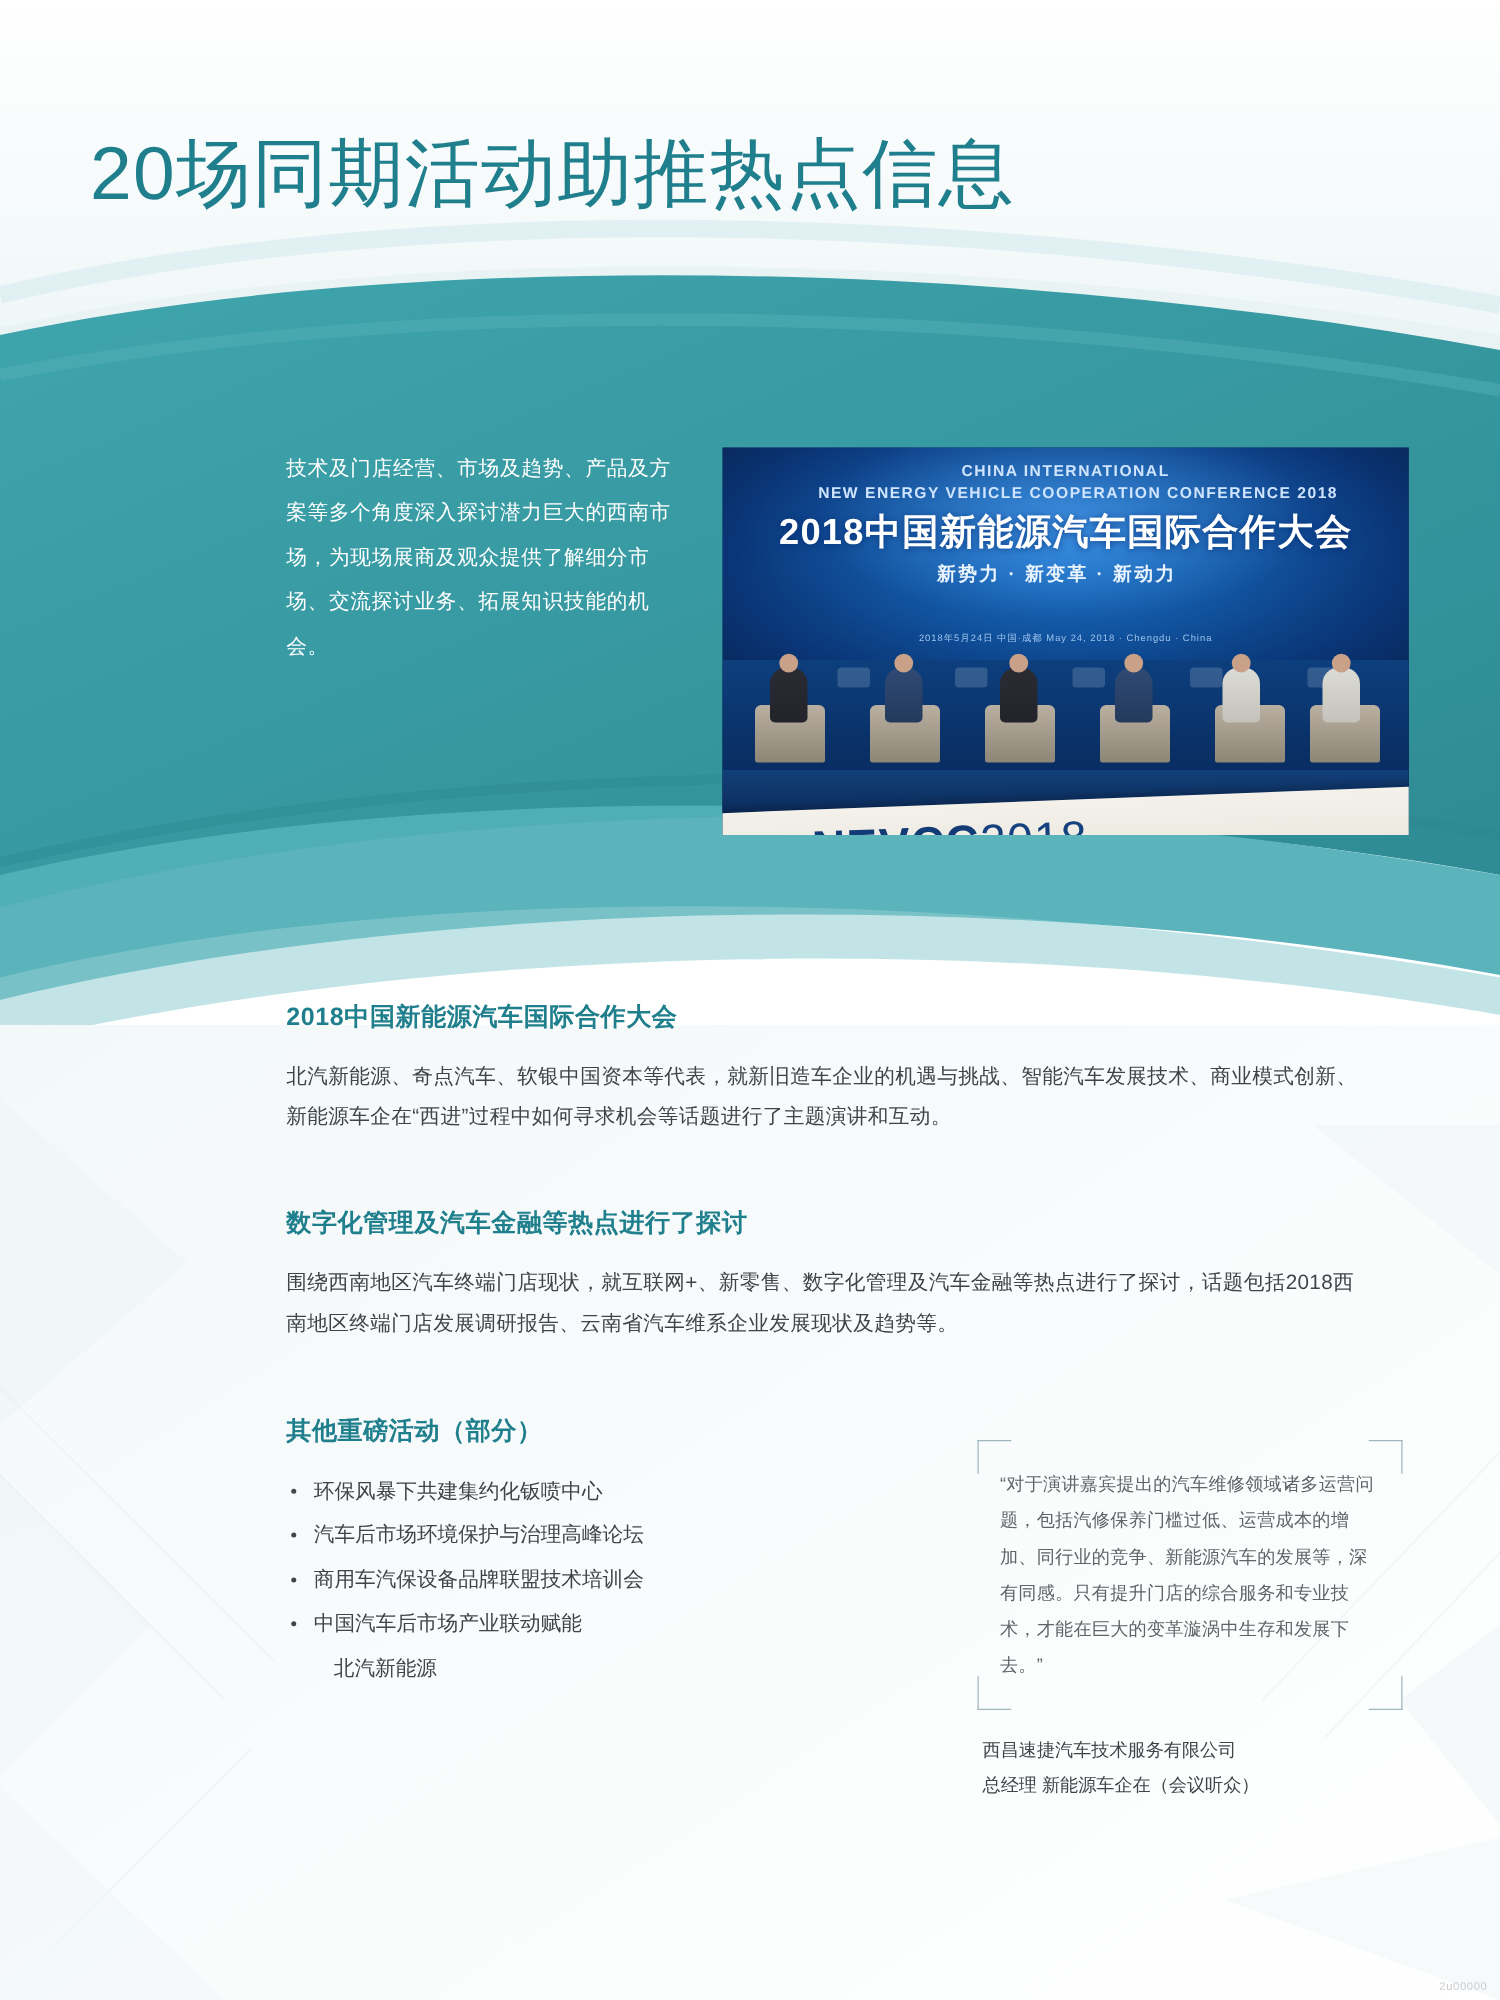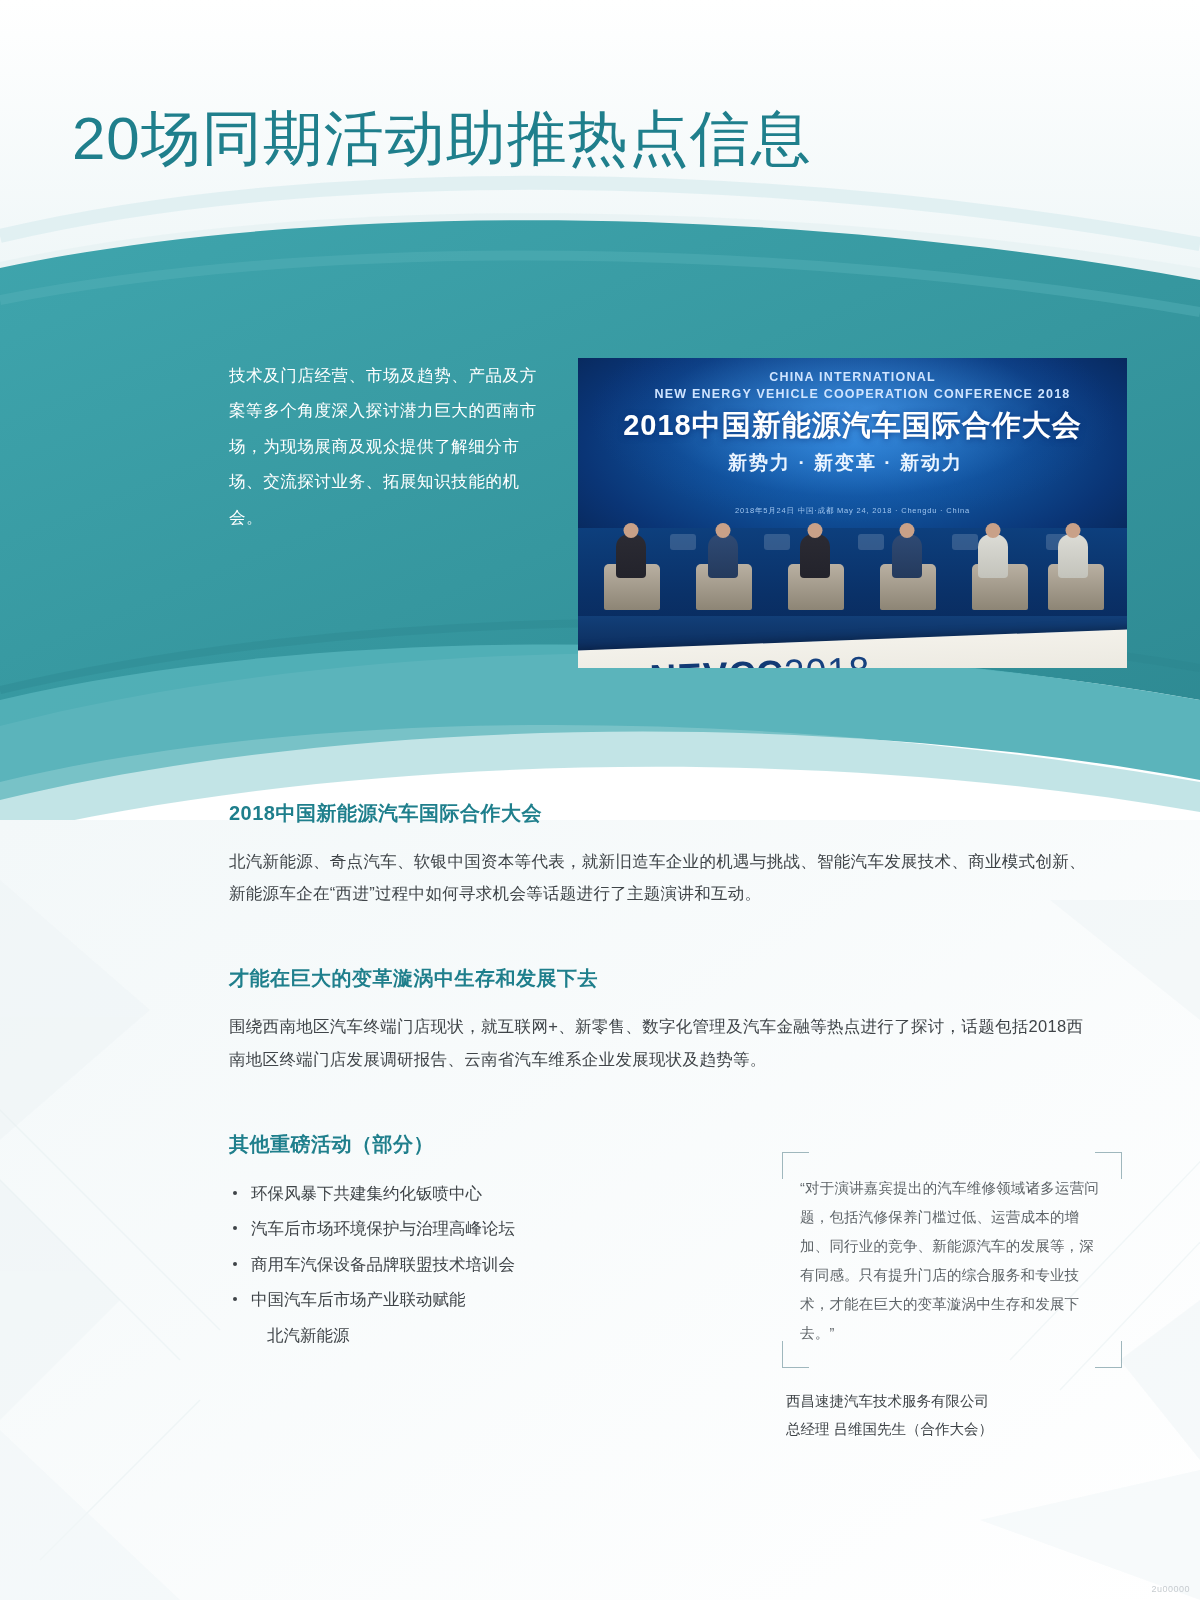--- a/index.html
+++ b/index.html
@@ -107,21 +107,21 @@
     font-size: 29px;
     font-weight: 700;
     letter-spacing: 1px;
     text-shadow: 0 1px 6px rgba(0,40,110,0.7);
   }
   .ph-sub {
     position: absolute;
     top: 92px; left: 0; right: 14px;
     text-align: center;
     color: #eaf4ff;
-    font-size: 19px;
+    font-size: 15px;
     font-weight: 700;
     letter-spacing: 2px;
   }
   .ph-date {
     position: absolute;
     top: 120px; left: 0; right: 0;
     text-align: center;
     color: #9fc5ef;
     font-size: 7.5px;
     letter-spacing: 0.8px;
@@ -424,21 +424,21 @@
     </div>
   </div>
 
   <div class="sections">
 
     <h2 class="sec-head">2018中国新能源汽车国际合作大会</h2>
     <p class="sec-body">北汽新能源、奇点汽车、软银中国资本等代表，就新旧造车企业的机遇与挑战、智能汽车发展技术、商业模式创新、新能源车企在“西进”过程中如何寻求机会等话题进行了主题演讲和互动。</p>
 
     <div class="sec-gap"></div>
 
-    <h2 class="sec-head">才能在巨大的变革漩涡中生存和发展下去</h2>
+    <h2 class="sec-head">数字化管理及汽车金融等热点进行了探讨</h2>
     <p class="sec-body">围绕西南地区汽车终端门店现状，就互联网+、新零售、数字化管理及汽车金融等热点进行了探讨，话题包括2018西南地区终端门店发展调研报告、云南省汽车维系企业发展现状及趋势等。</p>
 
     <div class="sec-gap"></div>
 
     <h2 class="sec-head">其他重磅活动（部分）</h2>
     <ul class="bullets">
       <li>环保风暴下共建集约化钣喷中心</li>
       <li>汽车后市场环境保护与治理高峰论坛</li>
       <li>商用车汽保设备品牌联盟技术培训会</li>
       <li>中国汽车后市场产业联动赋能</li>
@@ -447,19 +447,19 @@
   </div>
 
   <div class="quote-wrap">
     <div class="quote-box">
       <span class="q-edge-tr"></span>
       <span class="q-edge-bl"></span>
       <p class="quote-text">“对于演讲嘉宾提出的汽车维修领域诸多运营问题，包括汽修保养门槛过低、运营成本的增加、同行业的竞争、新能源汽车的发展等，深有同感。只有提升门店的综合服务和专业技术，才能在巨大的变革漩涡中生存和发展下去。”</p>
     </div>
     <div class="quote-attr">
       <div>西昌速捷汽车技术服务有限公司</div>
-      <div>总经理  吕维国先生（合作大会）</div>
+      <div>总经理  新能源车企在（会议听众）</div>
     </div>
   </div>
 
   <div class="footer-mark">2u00000</div>
 
 </div>
 
 </body></html>

